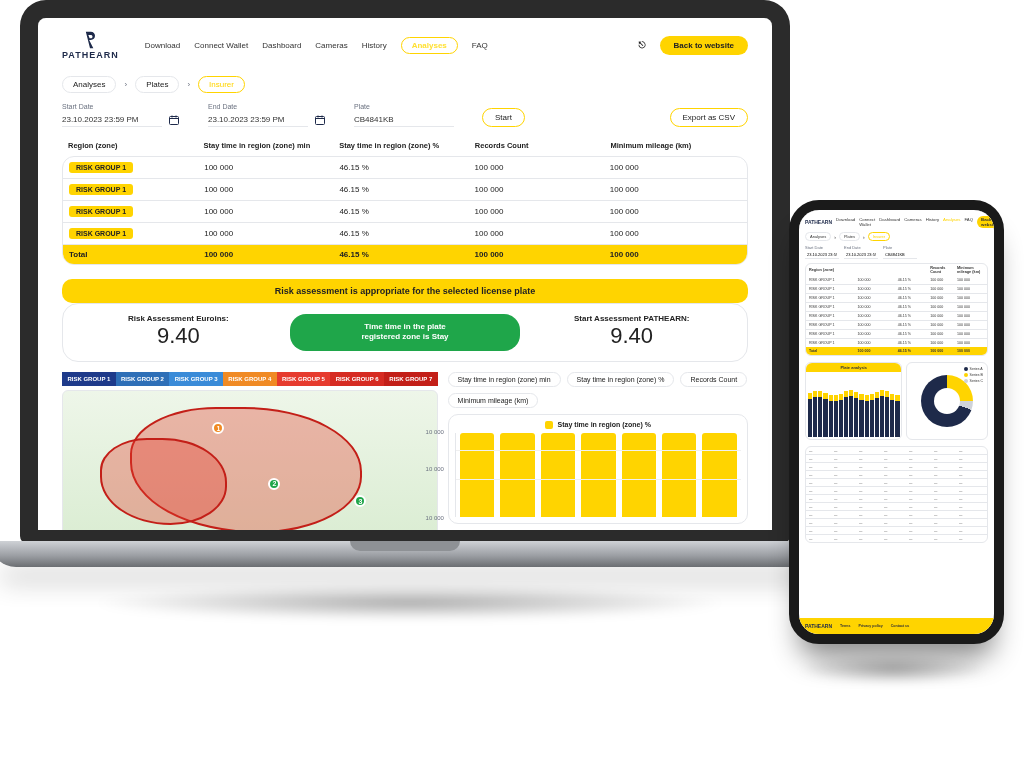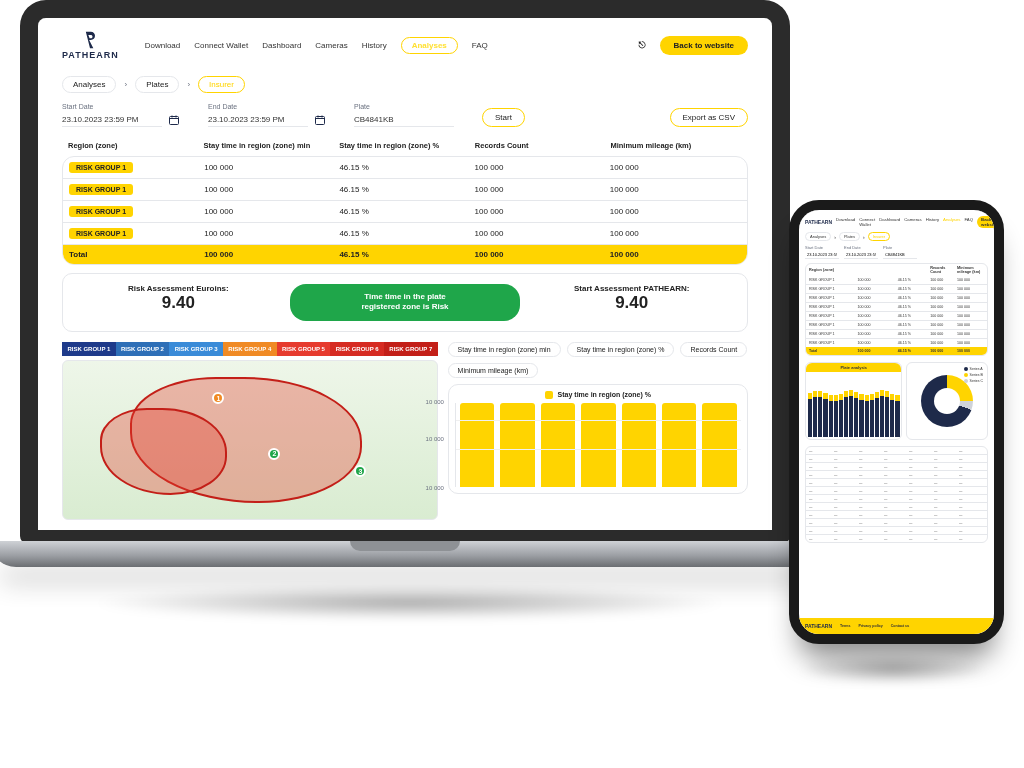--- a/index.html
+++ b/index.html
@@ -59,24 +59,24 @@
   .cal-icon{width:12px;height:12px}
   .filters .spacer{flex:1}
   .table{margin-top:14px}
   .thead{display:grid;grid-template-columns:1fr 1fr 1fr 1fr 1fr;gap:4px;font-size:7.5px;font-weight:700;padding:0 6px 6px}
   .tbody{border:1px solid var(--grey-line);border-radius:12px;overflow:hidden}
   .trow{display:grid;grid-template-columns:1fr 1fr 1fr 1fr 1fr;gap:4px;font-size:8px;padding:5px 6px;align-items:center}
   .trow+.trow{border-top:1px solid var(--grey-line)}
   .tag{display:inline-block;background:var(--yellow);border-radius:3px;padding:2px 7px;font-size:7px;font-weight:700}
   .trow-total{background:var(--yellow);font-weight:700}
   .banner{margin-top:14px;background:var(--yellow);border-radius:10px;text-align:center;padding:7px;font-weight:700;font-size:9px}
-  .assess{display:flex;gap:2px;margin-top:8px;border:1px solid var(--grey-line);border-radius:10px;padding:10px 6px}
+  .assess{display:flex;gap:2px;border:1px solid var(--grey-line);border-radius:16px;padding:10px 6px}
   .assess > div{flex:1;text-align:center}
   .assess .label{font-size:8px;font-weight:700}
-  .assess .score{font-size:17px;font-weight:700}
+  .assess .score{font-size:22px;font-weight:400}
   .assess-mid{background:var(--green);color:#fff;border-radius:16px;padding:8px 6px;font-size:8px;font-weight:700;line-height:1.3}
   .lower{display:flex;gap:10px;margin-top:10px}
   .map-col{flex:1.25;display:flex;flex-direction:column;gap:4px}
   .map-legend{display:flex}
   .map-legend span{flex:1;font-size:6px;color:#fff;font-weight:700;text-align:center;padding:4px 0}
   .rg1{background:#1e3a8a}.rg2{background:#2e6fb7}.rg3{background:#3a8bd8}.rg4{background:#f08a24}.rg5{background:#e63b2e}.rg6{background:#d62b22}.rg7{background:#c31f18}
   .map{height:160px;border:1px solid var(--grey-line);border-radius:6px;background:linear-gradient(#eef6e9,#d9ecd1);position:relative;overflow:hidden}
   .map .region{position:absolute;background:rgba(230,59,46,.35);border:2px solid #c31f18;border-radius:40% 55% 48% 60%}
   .map .pin{position:absolute;width:12px;height:12px;border-radius:50%;border:2px solid #fff;display:flex;align-items:center;justify-content:center;font-size:7px;color:#fff;font-weight:700}
   .chart-col{flex:1;display:flex;flex-direction:column;gap:6px}
@@ -242,29 +242,30 @@
                 <div class="trow trow-total">
                   <span>Total</span>
                   <span>100 000</span>
                   <span>46.15 %</span>
                   <span>100 000</span>
                   <span>100 000</span>
                 </div>
               </div>
           </div>
 
+          <div class="banner">Risk assessment is appropriate for the selected license plate</div>
 
           <div class="assess">
             <div>
               <div class="label">Risk Assessment Euroins:</div>
               <div class="score">9.40</div>
             </div>
             <div class="assess-mid">
               <span>Time time in the plate</span><br>
-              <span>registered zone is Risk</span>
+              <span>registered zone is Stay</span>
             </div>
             <div>
               <div class="label">Start Assessment PATHEARN:</div>
               <div class="score">9.40</div>
             </div>
           </div>
 
           <div class="lower">
             <div class="map-col">
               <div class="map-legend">

